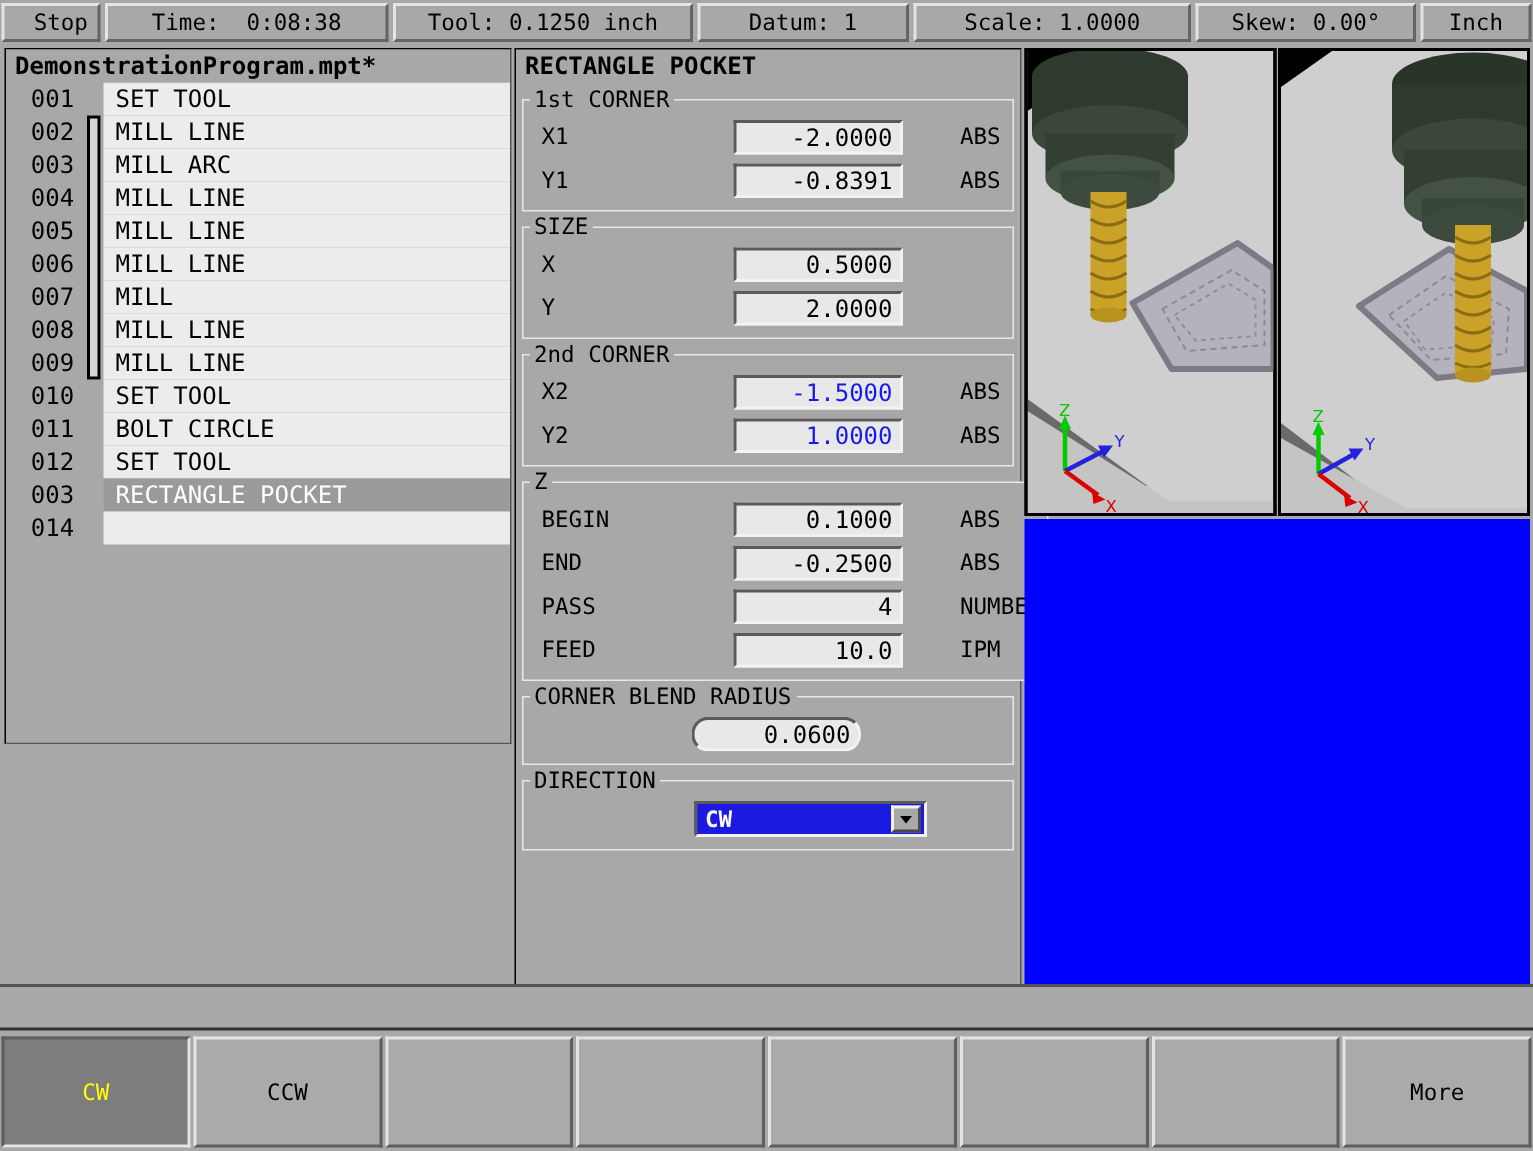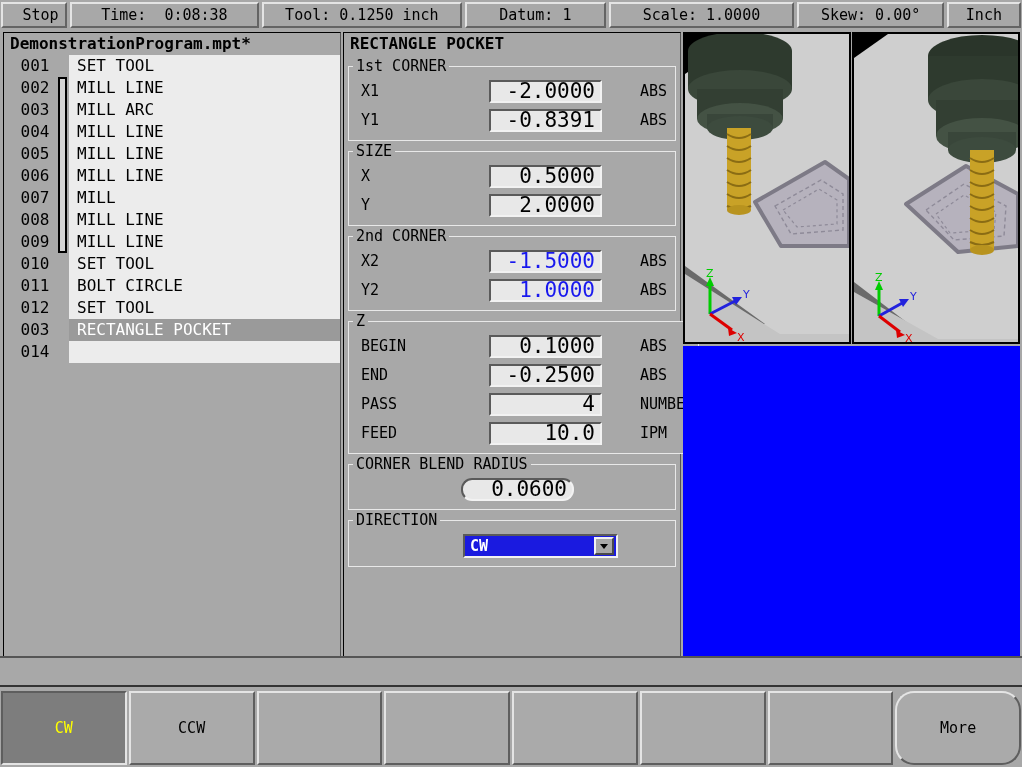--- a/index.html
+++ b/index.html
@@ -39,21 +39,21 @@
   .sc-unit  { width: 77px; margin-right: 0; }
 
   
   #main {
     position: absolute; left: 0; top: 30px; width: 1022px; height: 624px;
     background: #a8a8a8;
   }
 
   
   #proglist {
-    position: absolute; left: 3px; top: 2px; width: 338px; height: 625px;
+    position: absolute; left: 3px; top: 2px; width: 338px; height: 464px;
     background: #a8a8a8;
     border-top: 1px solid #000;
     border-left: 1px solid #000;
     border-right: 1px solid #555;
     border-bottom: 1px solid #555;
   }
   #prog-title {
     height: 22px; line-height: 21px;
     font-size: 16px; font-weight: bold; color: #000;
     padding-left: 6px; background: #a8a8a8; white-space: pre;
@@ -131,21 +131,21 @@
     width: 108px; flex: 0 0 108px;
     font-size: 15px; color: #000; padding-left: 8px; white-space: pre;
   }
   .fval {
     width: 113px; flex: 0 0 113px; height: 23px;
     background: #e8e8e8;
     border-top: 2px solid #5a5a5a;
     border-left: 2px solid #5a5a5a;
     border-right: 2px solid #f2f2f2;
     border-bottom: 2px solid #f2f2f2;
-    font-size: 21px; color: #000;
+    font-size: 16px; color: #000;
     text-align: right; line-height: 19px;
     padding-right: 5px; white-space: pre;
     font-family: "DejaVu Sans Mono", "Liberation Mono", monospace;
   }
   .fval.computed { color: #1818ee; }
   .funit {
     flex: 1 1 auto; font-size: 15px; color: #000;
     padding-left: 10px; white-space: pre;
   }
   .frow.centered { justify-content: flex-start; }
@@ -220,21 +220,21 @@
   .softkey {
     flex: 1 1 0; margin-right: 2px;
     background: #aaaaaa;
     border-top: 2px solid #e4e4e4;
     border-left: 2px solid #e4e4e4;
     border-right: 2px solid #5e5e5e;
     border-bottom: 2px solid #5e5e5e;
     display: flex; align-items: center; justify-content: center;
     font-size: 15px; color: #000; white-space: pre;
   }
-  .softkey:last-child { margin-right: 0; border-radius: 19px; }
+  .softkey:last-child { margin-right: 0; }
   .softkey.active {
     background: #7d7d7d;
     color: #ffff00;
     border-top: 2px solid #5e5e5e;
     border-left: 2px solid #5e5e5e;
     border-right: 2px solid #e4e4e4;
     border-bottom: 2px solid #e4e4e4;
   }
 </style>
 </head>

